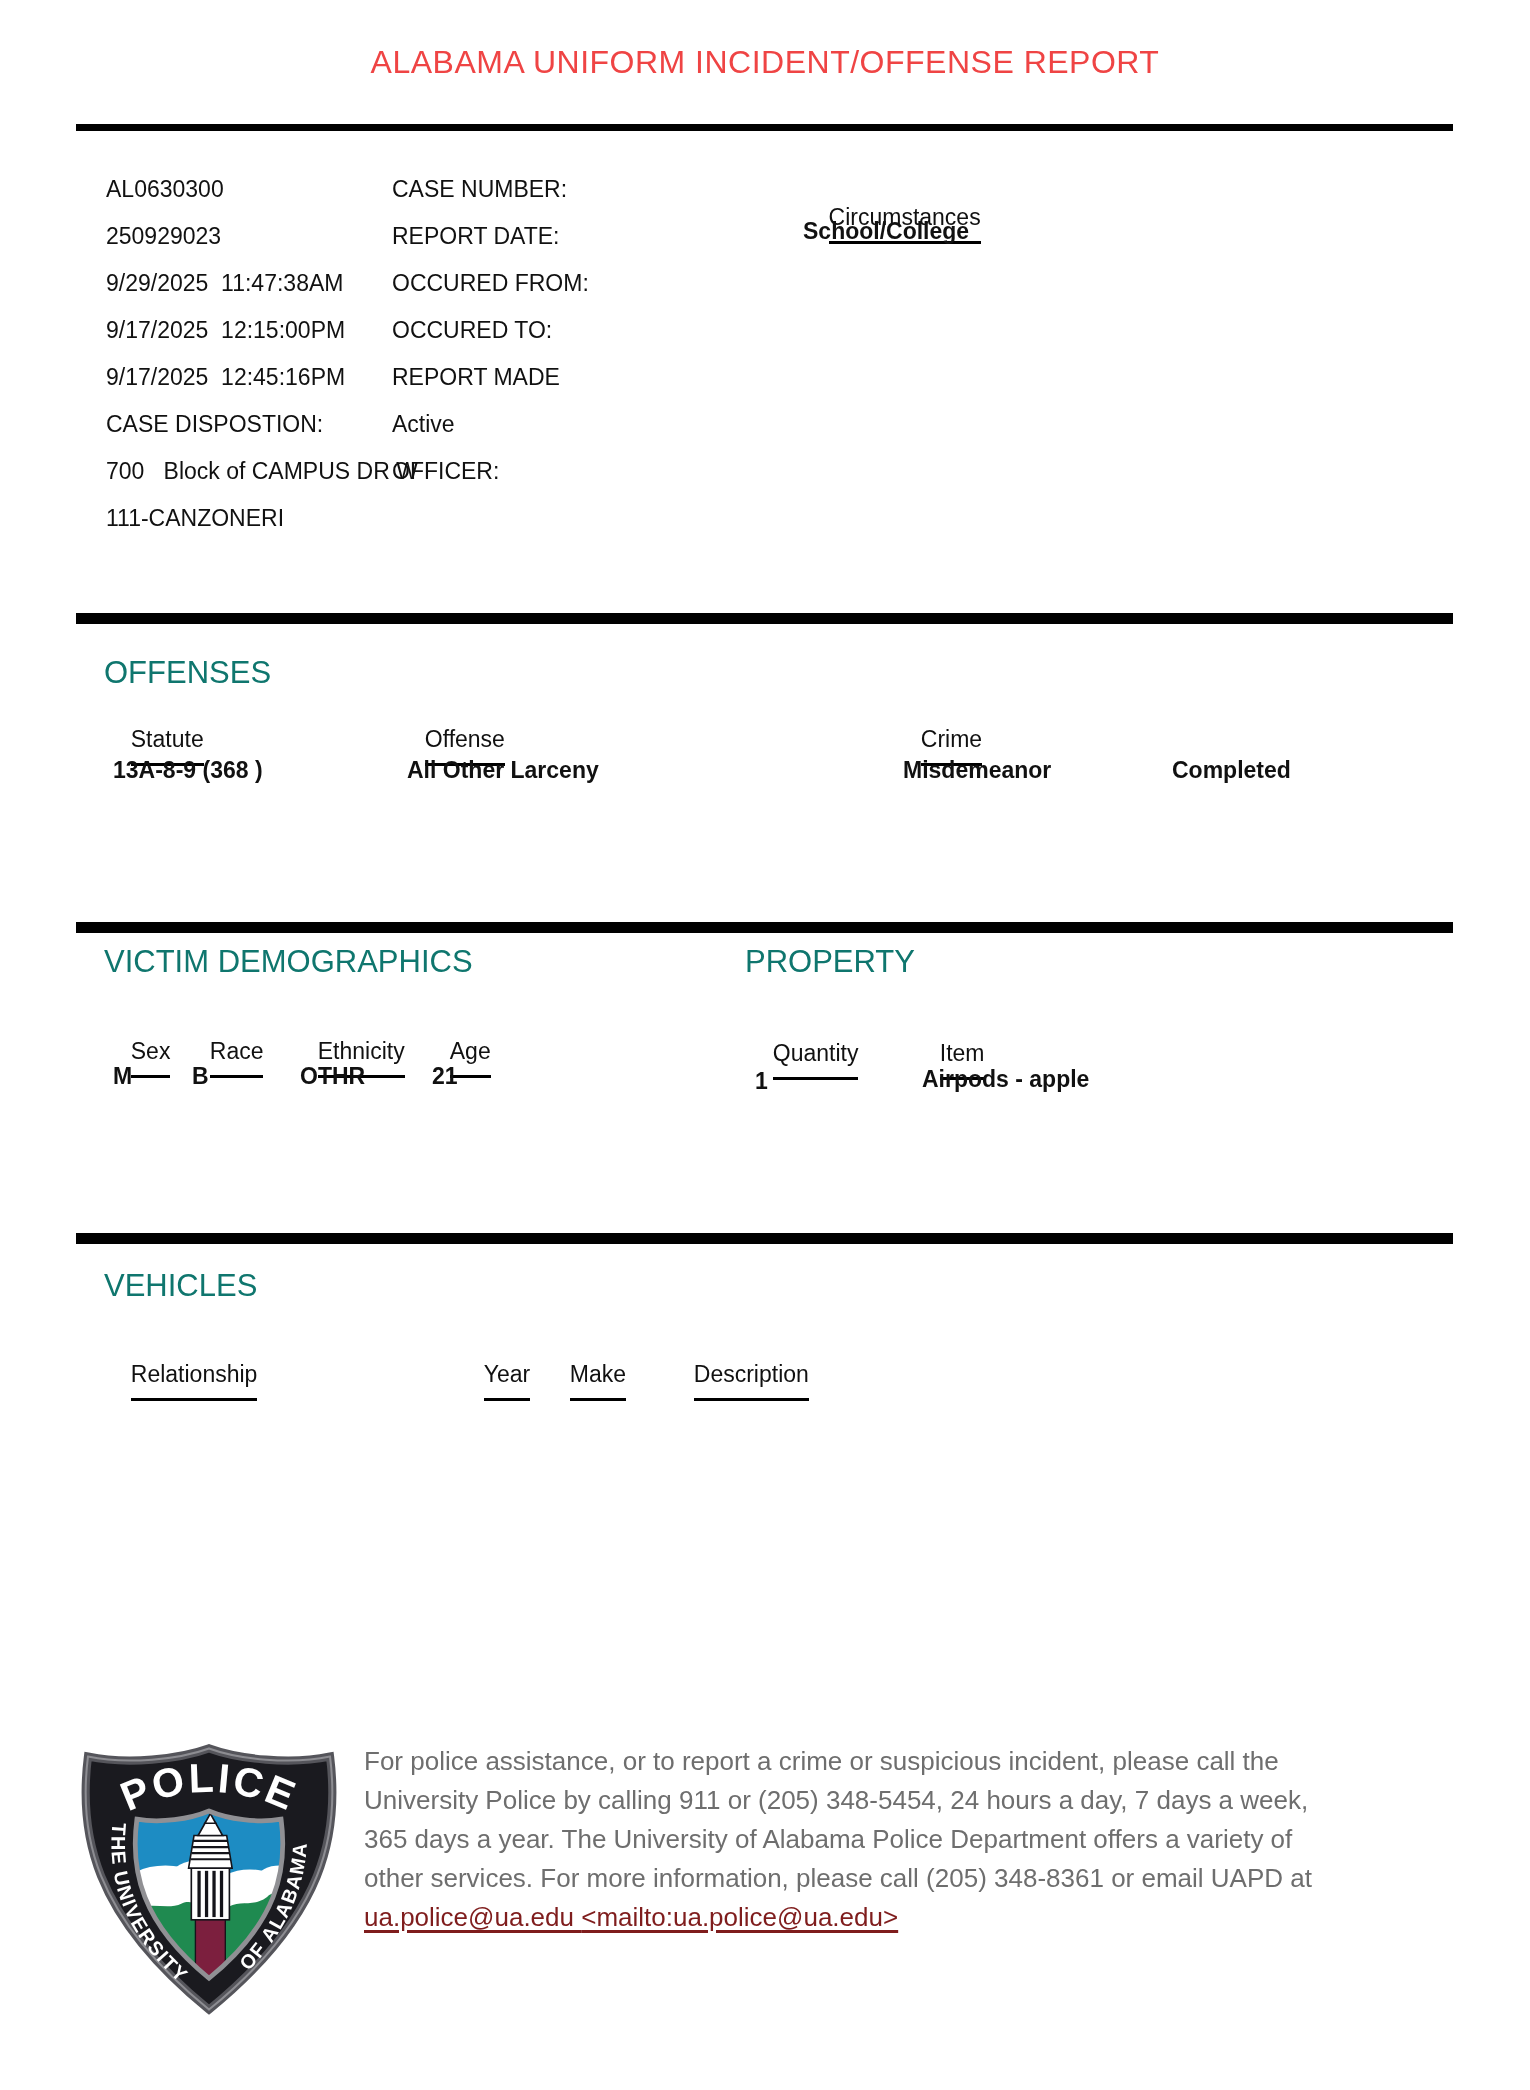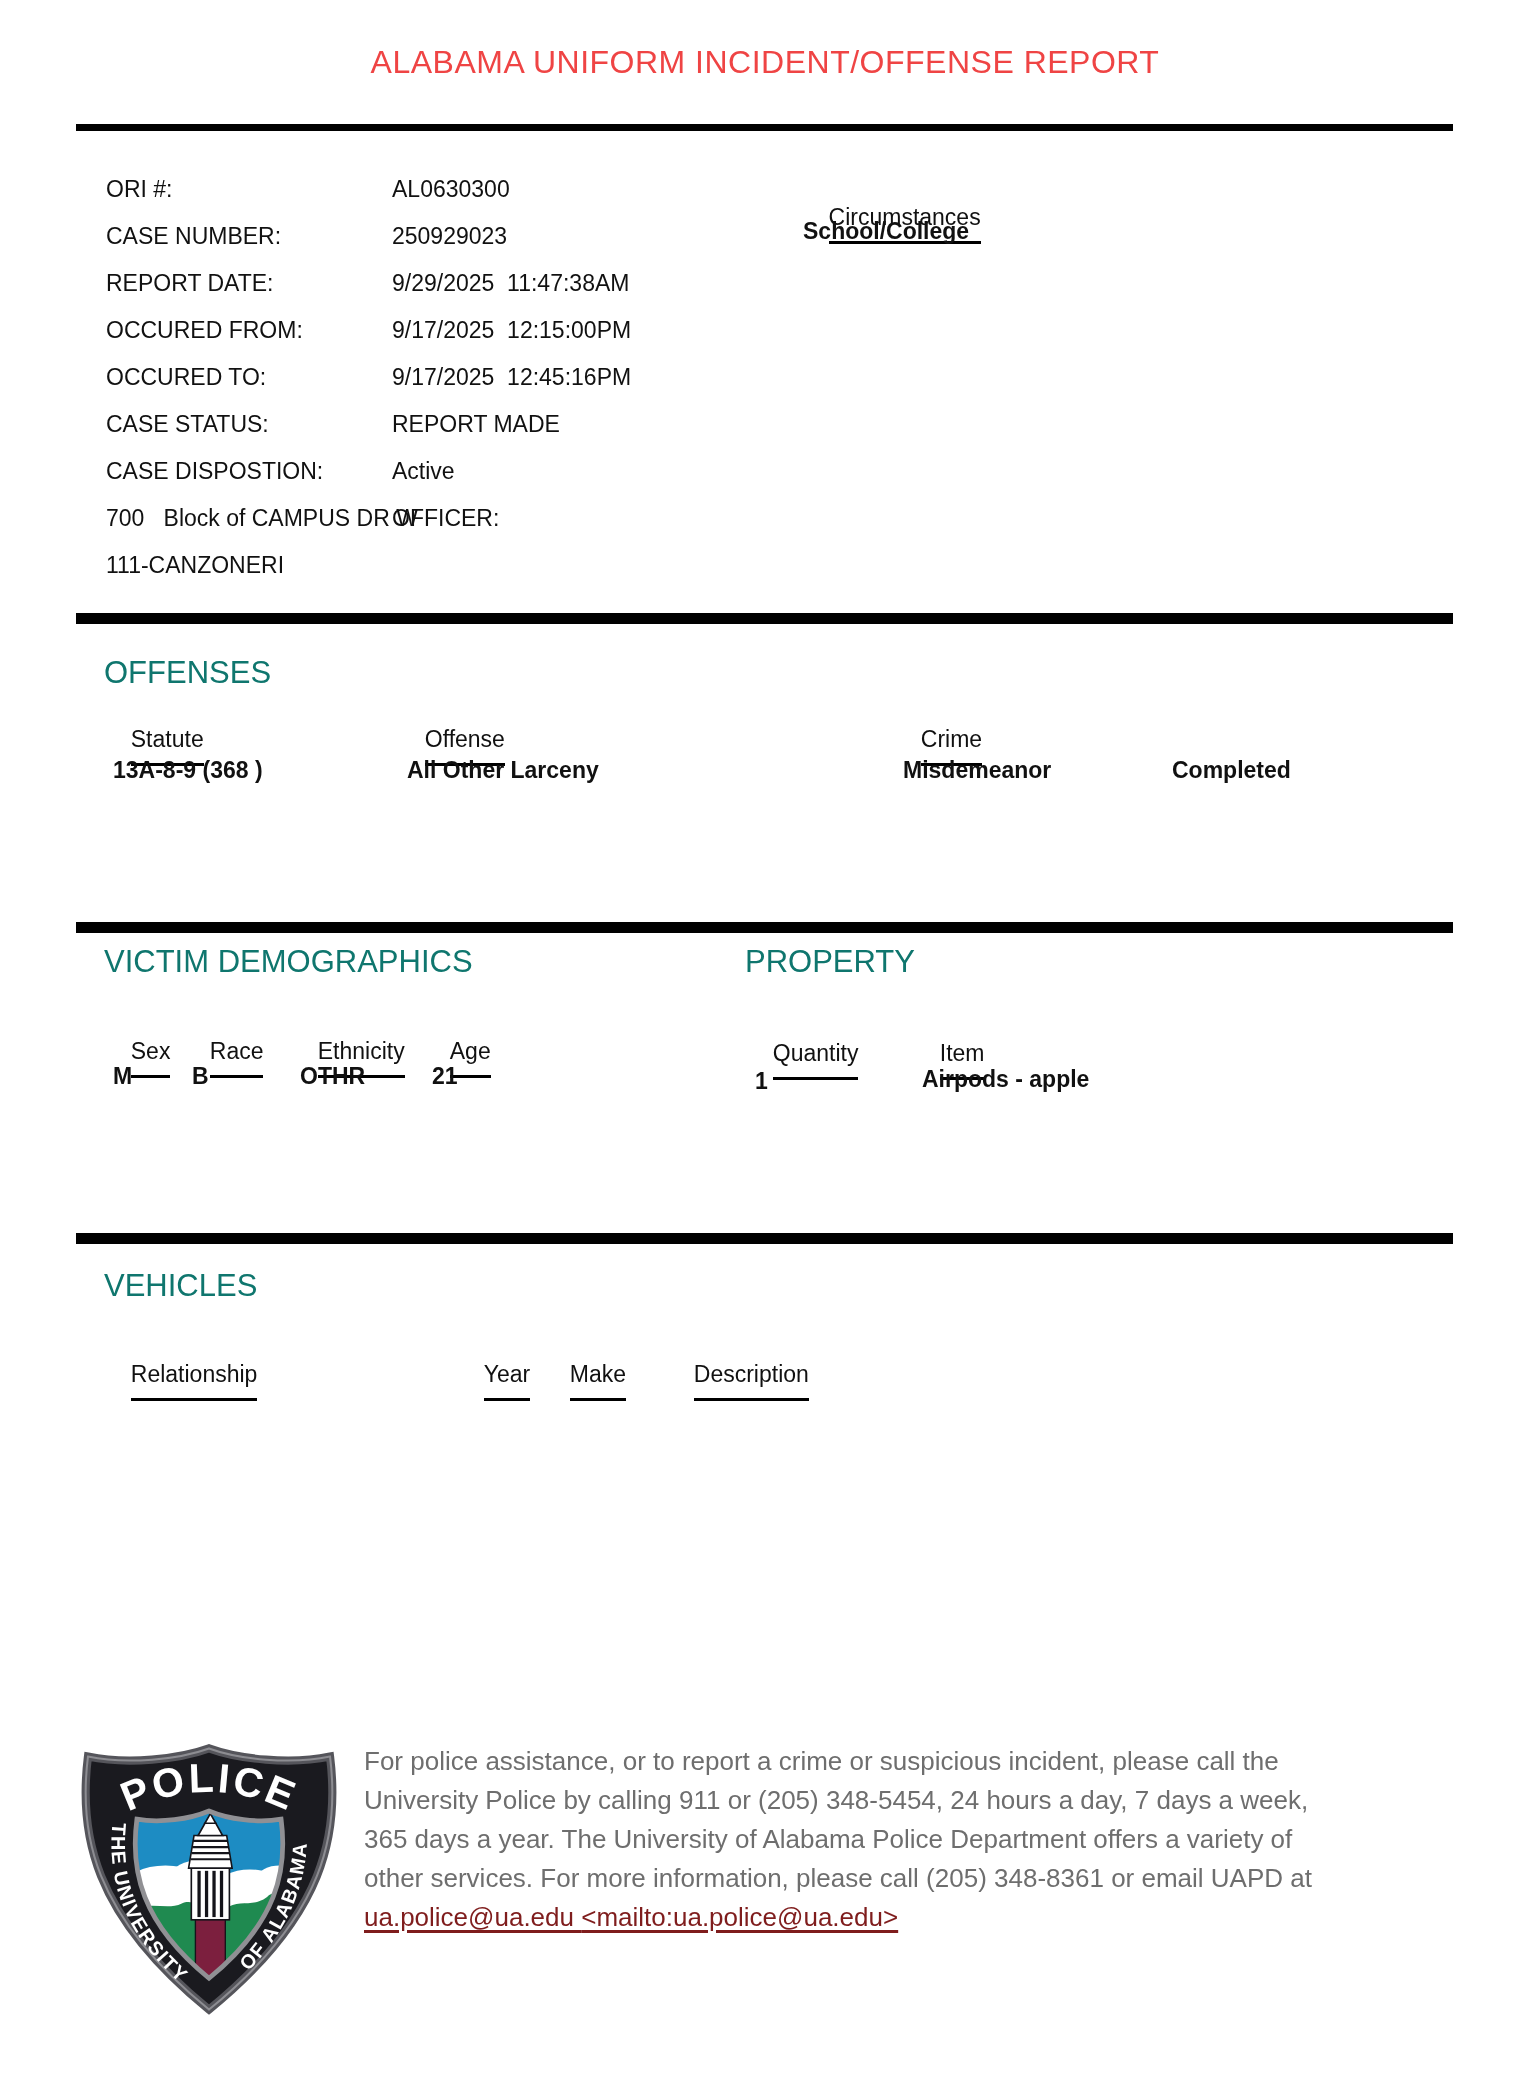--- a/index.html
+++ b/index.html
@@ -44,31 +44,29 @@
 <div class="page">
 
   <div class="title">ALABAMA UNIFORM INCIDENT/OFFENSE REPORT</div>
 
   <div class="rule thin" style="top:124px"></div>
   <div class="rule thick" style="top:613px"></div>
   <div class="rule thick" style="top:922px"></div>
   <div class="rule thick" style="top:1233px"></div>
 
   <div class="summary-grid">
-    <span class="label">ORI #:</span>
     <span class="value">AL0630300</span>
     <span class="label">CASE NUMBER:</span>
     <span class="value">250929023</span>
     <span class="label">REPORT DATE:</span>
     <span class="value">9/29/2025  11:47:38AM</span>
     <span class="label">OCCURED FROM:</span>
     <span class="value">9/17/2025  12:15:00PM</span>
     <span class="label">OCCURED TO:</span>
     <span class="value">9/17/2025  12:45:16PM</span>
-    <span class="label">CASE STATUS:</span>
     <span class="value">REPORT MADE</span>
     <span class="label">CASE DISPOSTION:</span>
     <span class="value">Active</span>
     <span class="value">700   Block of CAMPUS DR W</span>
     <span class="label">OFFICER:</span>
     <span class="value">111-CANZONERI</span>
   </div>
 
   <span class="abs circ-label" style="left:803px;top:177px">
     <span class="colhead">Circumstances</span>

